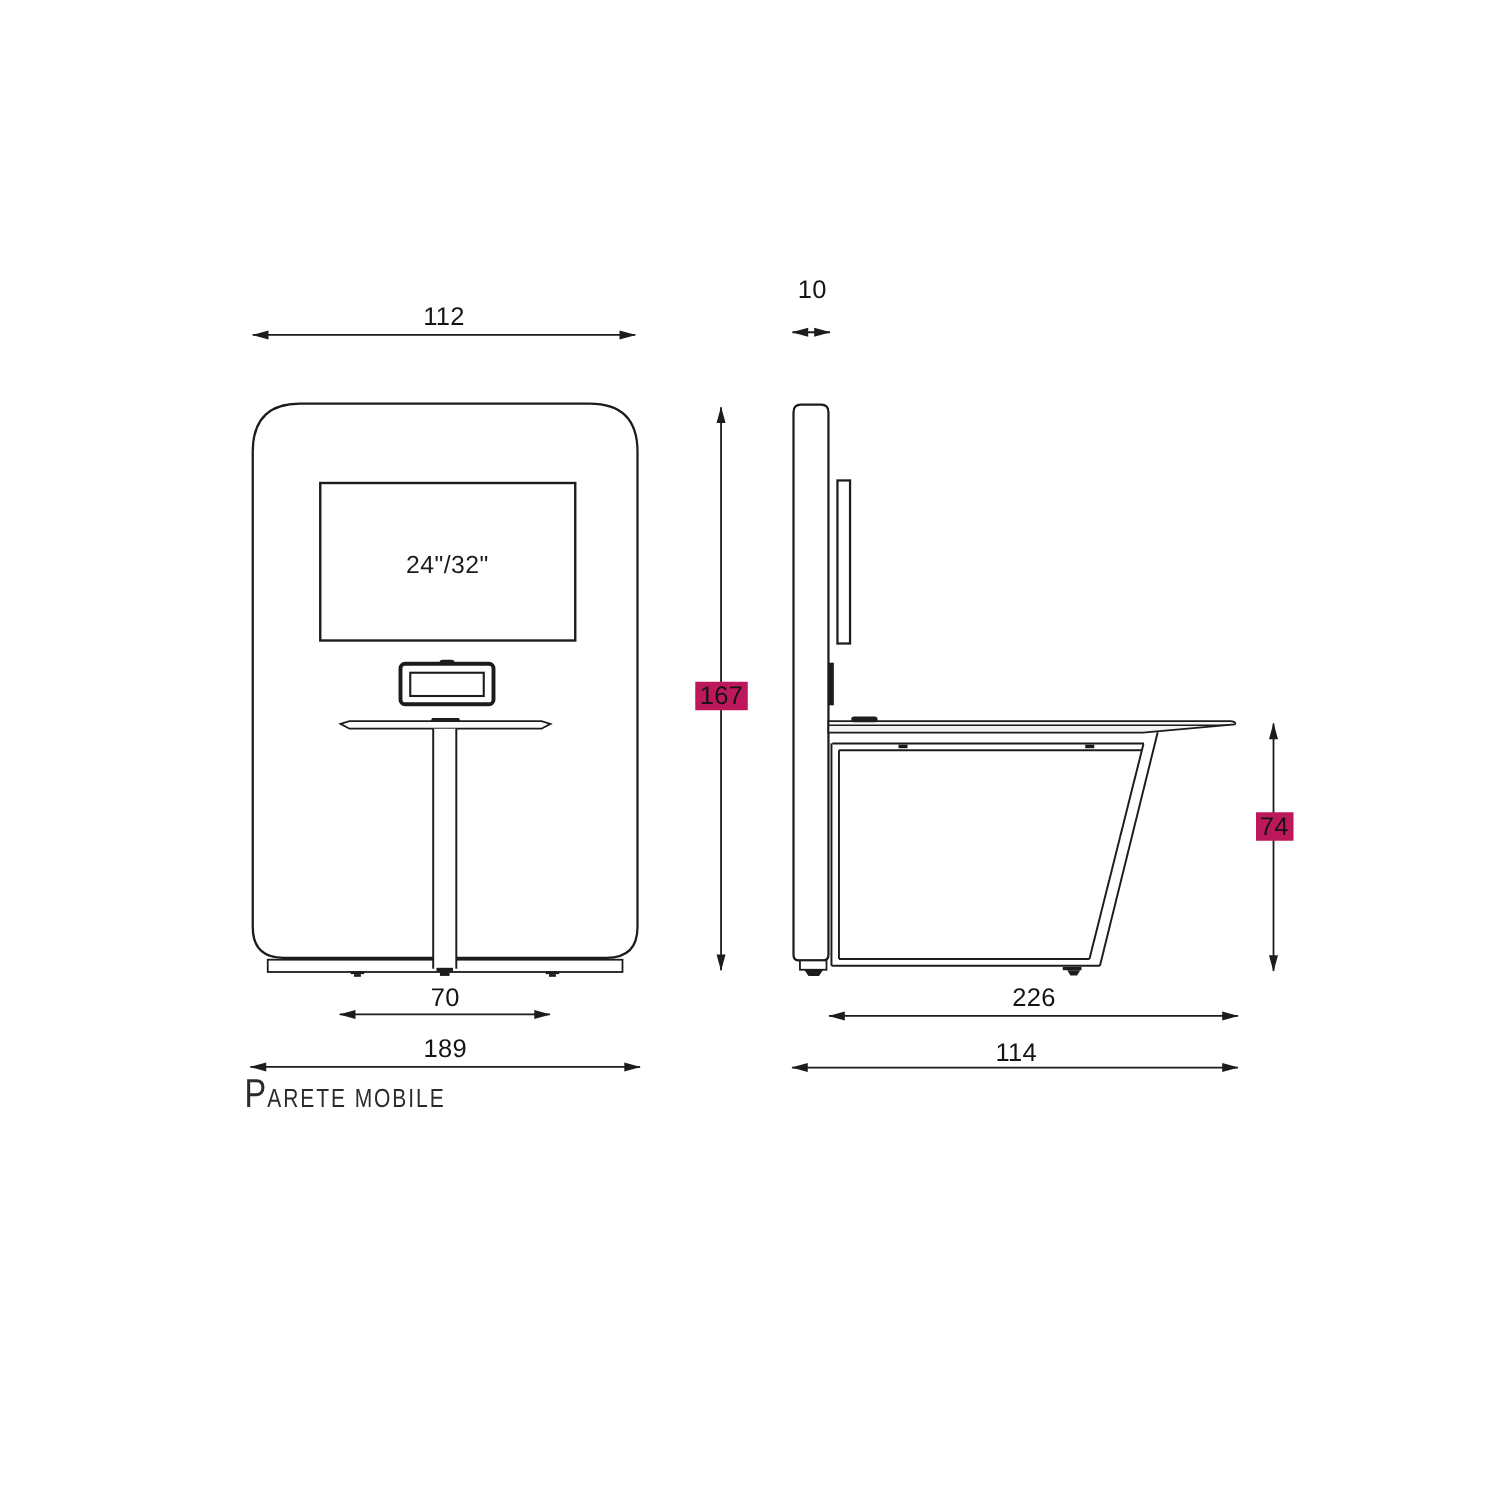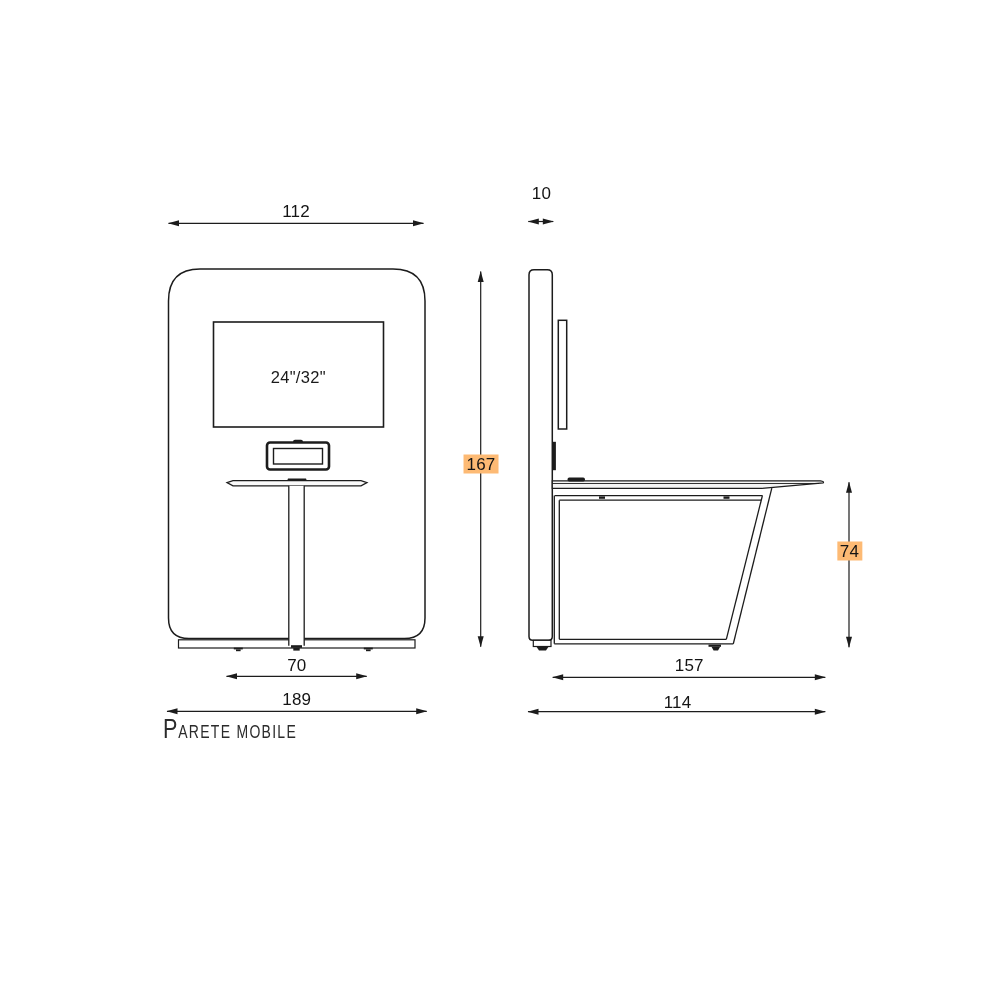--- a/index.html
+++ b/index.html
@@ -6,21 +6,21 @@
   .canvas{
     position:relative;width:1000px;height:1000px;background:#fff;overflow:hidden;
     font-family:"Liberation Sans", sans-serif;
   }
   svg{position:absolute;left:0;top:0;}
   .lbl{
     position:absolute;transform:translate(-50%,-50%);
     font-size:17px;color:#141414;white-space:nowrap;line-height:1;
     letter-spacing:0.2px;
   }
-  .lbl.bg{background:#fdba74;padding:1px 3px;}
+  .lbl.bg{background:#be185d;padding:1px 3px;}
   .screen-lbl{font-size:16.5px;letter-spacing:0.3px;color:#1a1a1a;}
   .title{
     position:absolute;left:163px;top:714px;color:#2b2b2b;
     transform-origin:left bottom;transform:scaleX(0.80);
     white-space:nowrap;font-weight:300;
   }
   .t-init{font-size:27px;letter-spacing:1px;}
   .t-rest{font-size:17.5px;letter-spacing:1.6px;}
 </style>
 </head>
@@ -119,20 +119,20 @@
 
   <div class="lbl screen-lbl" style="left:298.3px;top:377.3px;">24"/32"</div>
 
   <div class="lbl" style="left:296px;top:210.5px;">112</div>
   <div class="lbl bg" style="left:481px;top:464px;">167</div>
   <div class="lbl" style="left:296.8px;top:664.8px;">70</div>
   <div class="lbl" style="left:296.8px;top:699.3px;">189</div>
 
   <div class="lbl" style="left:541.5px;top:193px;">10</div>
   <div class="lbl bg" style="left:849.5px;top:551px;">74</div>
-  <div class="lbl" style="left:689.3px;top:665.3px;">157</div>
+  <div class="lbl" style="left:689.3px;top:665.3px;">226</div>
   <div class="lbl" style="left:677.5px;top:701.8px;">114</div>
 
   <div class="title">
     <span class="t-init">P</span><span class="t-rest">ARETE MOBILE</span>
   </div>
 
 </div>
 
 </body></html>

